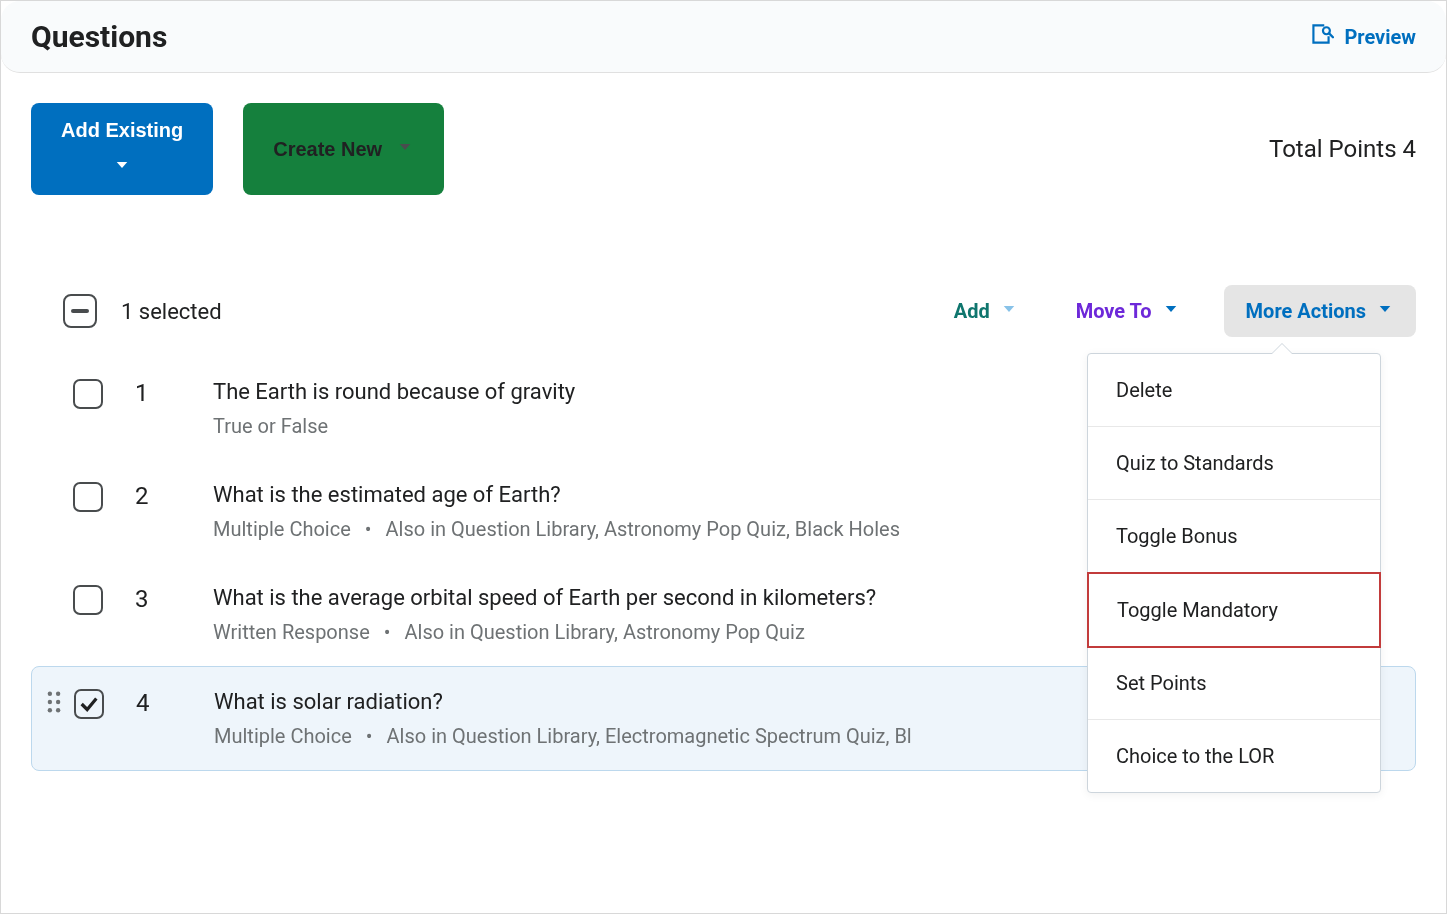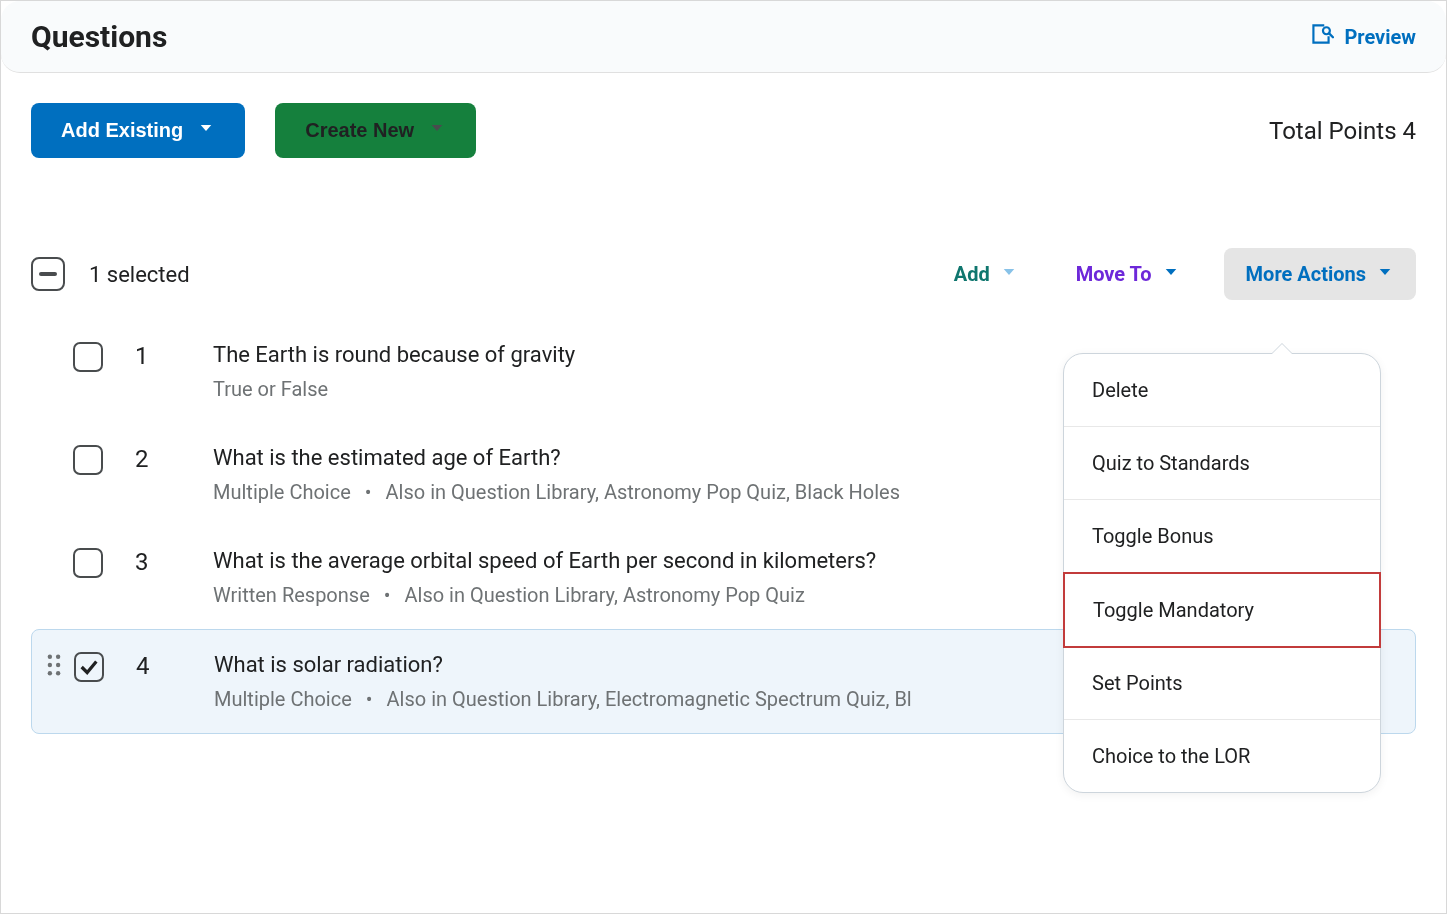--- a/index.html
+++ b/index.html
@@ -52,36 +52,37 @@
       display: inline-flex;
       align-items: center;
       gap: 14px;
       padding: 16px 30px;
       border-radius: 8px;
       font-size: 20px;
       font-weight: 700;
       cursor: pointer;
       border: none;
     }
-    .btn-primary { background: #006fbf; color: #fff; }
+    .btn-primary { background: #006fbf; color: #fff; flex-direction: column; }
     .btn-secondary { background: #15803d; color: #202122; }
     .chevron-down-white svg { width: 18px; height: 18px; fill: #fff; }
     .chevron-down-dark svg { width: 18px; height: 18px; fill: #494c4e; }
 
     .total-points {
       font-size: 24px;
       color: #202122;
     }
 
     .selection-bar {
       display: flex;
       justify-content: space-between;
       align-items: center;
       padding: 20px 30px 10px 30px;
       margin-top: 50px;
+      margin-left: 32px;
     }
     .selection-left {
       display: flex;
       align-items: center;
       gap: 24px;
     }
     .indeterminate-box {
       width: 34px;
       height: 34px;
       border: 2.5px solid #494c4e;
@@ -175,24 +176,24 @@
       gap: 14px;
       flex-wrap: wrap;
     }
     .meta-dot { color: #6e7274; }
 
     
     .dropdown {
       position: absolute;
       top: 352px;
       right: 65px;
-      width: 318px;
+      width: 294px;
       background: #fff;
       border: 1px solid #cdd5dc;
-      border-radius: 20px;
+      border-radius: 4px;
       box-shadow: 0 2px 10px rgba(0,0,0,0.06);
       z-index: 10;
     }
     .dropdown::before {
       content: "";
       position: absolute;
       top: -10px;
       right: 88px;
       width: 0; height: 0;
       border-left: 10px solid transparent;

